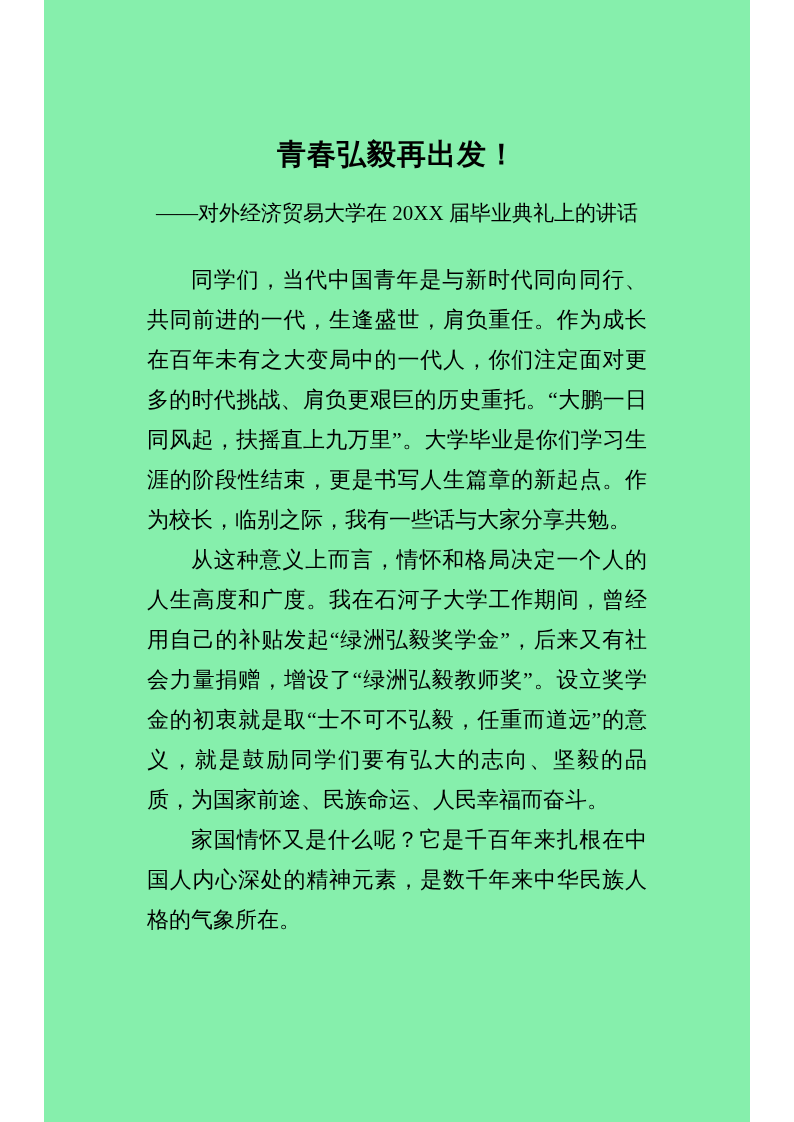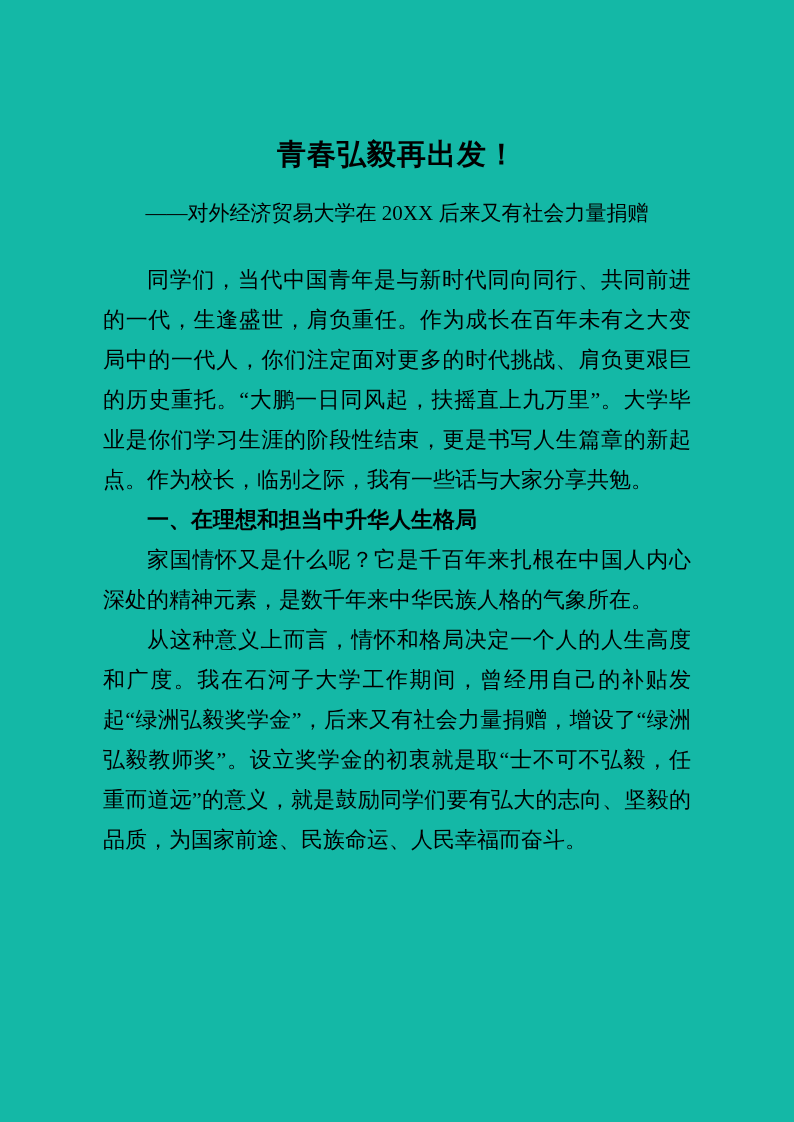--- a/index.html
+++ b/index.html
@@ -2,24 +2,24 @@
 <html><head>
 <meta charset="utf-8">
 <style>
   html, body {
     margin: 0;
     padding: 0;
     background: #ffffff;
   }
   .page {
     position: relative;
-    width: 794px;
+    width: 706px;
     height: 1122px;
     margin: 0 auto;
-    background: #14b8a6;
+    background: #86efac;
     color: #000000;
     box-sizing: border-box;
     padding: 138px 103px 0 103px;
     overflow: hidden;
     font-family: "Liberation Serif", "DejaVu Serif", serif;
   }
   .doc-title {
     margin: 0;
     font-size: 29px;
     font-weight: bold;
@@ -48,20 +48,19 @@
   .para.heading {
     font-weight: bold;
     font-family: "Liberation Sans", "DejaVu Sans", sans-serif;
   }
 </style>
 </head>
 <body>
 
 <div class="page">
   <h1 class="doc-title">青春弘毅再出发！</h1>
-  <p class="doc-subtitle">——对外经济贸易大学在 20XX 后来又有社会力量捐赠</p>
+  <p class="doc-subtitle">——对外经济贸易大学在 20XX 届毕业典礼上的讲话</p>
   <div class="doc-body">
     <p class="para">同学们，当代中国青年是与新时代同向同行、共同前进的一代，生逢盛世，肩负重任。作为成长在百年未有之大变局中的一代人，你们注定面对更多的时代挑战、肩负更艰巨的历史重托。“大鹏一日同风起，扶摇直上九万里”。大学毕业是你们学习生涯的阶段性结束，更是书写人生篇章的新起点。作为校长，临别之际，我有一些话与大家分享共勉。</p>
-    <p class="para heading">一、在理想和担当中升华人生格局</p>
+    <p class="para">从这种意义上而言，情怀和格局决定一个人的人生高度和广度。我在石河子大学工作期间，曾经用自己的补贴发起“绿洲弘毅奖学金”，后来又有社会力量捐赠，增设了“绿洲弘毅教师奖”。设立奖学金的初衷就是取“士不可不弘毅，任重而道远”的意义，就是鼓励同学们要有弘大的志向、坚毅的品质，为国家前途、民族命运、人民幸福而奋斗。</p>
     <p class="para">家国情怀又是什么呢？它是千百年来扎根在中国人内心深处的精神元素，是数千年来中华民族人格的气象所在。</p>
-    <p class="para">从这种意义上而言，情怀和格局决定一个人的人生高度和广度。我在石河子大学工作期间，曾经用自己的补贴发起“绿洲弘毅奖学金”，后来又有社会力量捐赠，增设了“绿洲弘毅教师奖”。设立奖学金的初衷就是取“士不可不弘毅，任重而道远”的意义，就是鼓励同学们要有弘大的志向、坚毅的品质，为国家前途、民族命运、人民幸福而奋斗。</p>
   </div>
 </div>
 
 </body></html>

